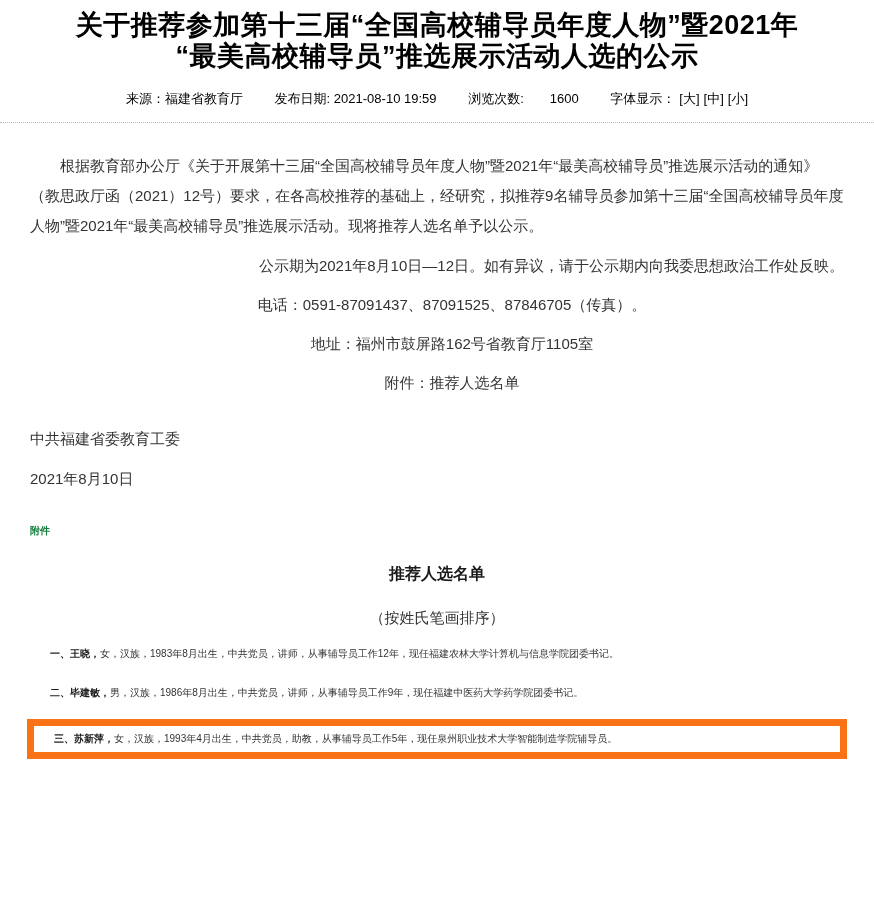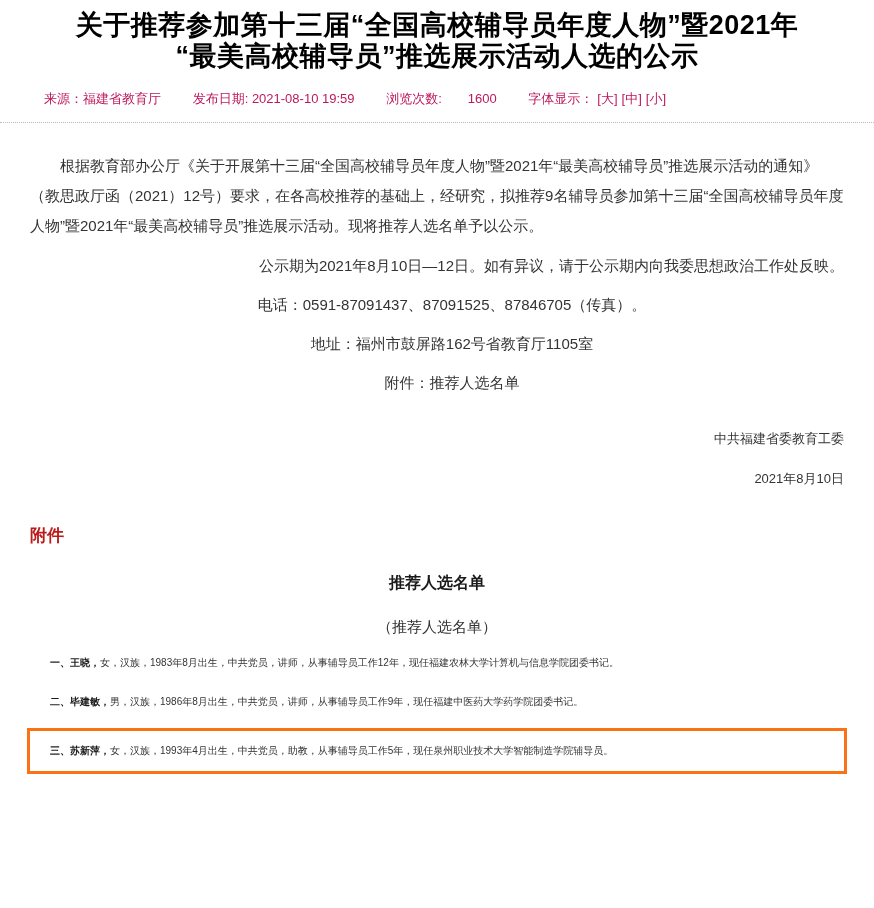--- a/index.html
+++ b/index.html
@@ -23,22 +23,23 @@
     text-align: center;
     font-size: 27px;
     line-height: 31px;
     font-weight: bold;
     color: #000000;
     letter-spacing: 0.5px;
   }
 
   
   .meta-row {
+    text-align: center;
     font-size: 13px;
-    color: #be185d;
+    color: #000000;
     margin: 0 0 14px 0;
     white-space: nowrap;
   }
   .meta-row .meta-group { margin: 0 14px; }
   .meta-row .views-value { margin-left: 26px; }
   .meta-row .font-opt { margin-left: 4px; cursor: pointer; }
 
   
   .separator {
     border-bottom: 1px dotted #b9bdc2;
@@ -50,29 +51,29 @@
   .para {
     font-size: 15px;
     line-height: 30px;
     text-indent: 2em;
     margin: 0;
   }
   .para-main   { margin: 28px 0 0 0; }
   .para-period { margin: 10px 0 0 0; text-align: right; }
   .para-line   { margin: 9px 0 0 0; text-align: center; }
 
-  .sign-block { text-align: right; font-size: 13px; line-height: 30px; }
+  .sign-block { font-size: 15px; line-height: 30px; }
   .sign-org  { margin: 26px 0 0 0; }
   .sign-date { margin: 10px 0 0 0; }
 
   .appendix-label {
     font-weight: bold;
-    font-size: 17px;
+    font-size: 10px;
     margin: 30px 0 0 0;
-    color: #b91c1c;
+    color: #15803d;
   }
   .list-title {
     text-align: center;
     font-weight: bold;
     font-size: 16px;
     margin: 26px 0 0 0;
     color: #1a1a1a;
   }
   .list-subtitle {
     text-align: center;
@@ -82,24 +83,24 @@
 
   
   .item {
     font-size: 10px;
     line-height: 26px;
     text-indent: 2em;
     margin: 13px 0 0 0;
   }
   .item b { color: #1a1a1a; }
   .item.highlighted {
-    border: 3px solid #f97316;
+    border: 7px solid #f97316;
     margin-left: -3px;
     margin-right: -3px;
-    padding: 7px 0;
+    padding: 0 0;
   }
 </style>
 </head>
 <body>
 
 <div class="page">
   <div class="content">
 
     <h1 class="doc-title">关于推荐参加第十三届“全国高校辅导员年度人物”暨2021年“最美高校辅导员”推选展示活动人选的公示</h1>
 
@@ -124,21 +125,21 @@
 
     <div class="sign-block">
       <p class="sign-org">中共福建省委教育工委</p>
       <p class="sign-date">2021年8月10日</p>
     </div>
 
     <p class="appendix-label">附件</p>
 
     <p class="list-title">推荐人选名单</p>
 
-    <p class="list-subtitle">（推荐人选名单）</p>
+    <p class="list-subtitle">（按姓氏笔画排序）</p>
 
     <div>
       <p class="item"><b>一、王晓，</b><span>女，汉族，1983年8月出生，中共党员，讲师，从事辅导员工作12年，现任福建农林大学计算机与信息学院团委书记。</span></p>
       <p class="item"><b>二、毕建敏，</b><span>男，汉族，1986年8月出生，中共党员，讲师，从事辅导员工作9年，现任福建中医药大学药学院团委书记。</span></p>
       <p class="item highlighted"><b>三、苏新萍，</b><span>女，汉族，1993年4月出生，中共党员，助教，从事辅导员工作5年，现任泉州职业技术大学智能制造学院辅导员。</span></p>
 
     </div>
 
   </div>
 </div>

